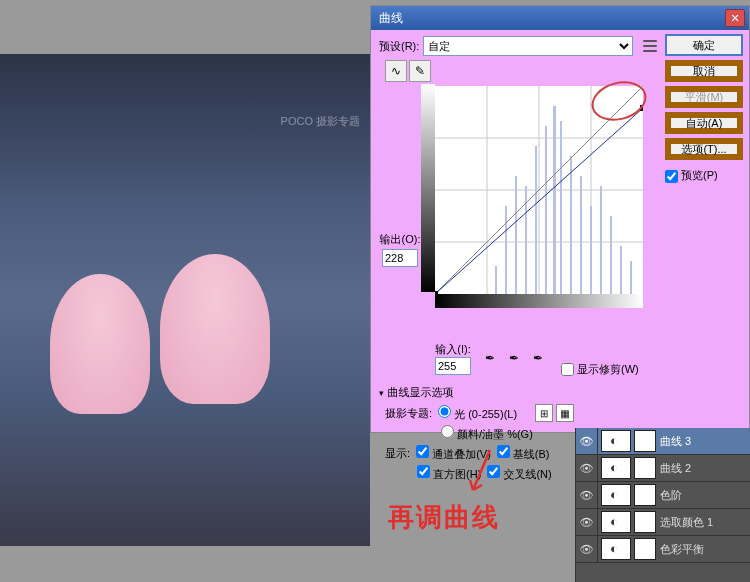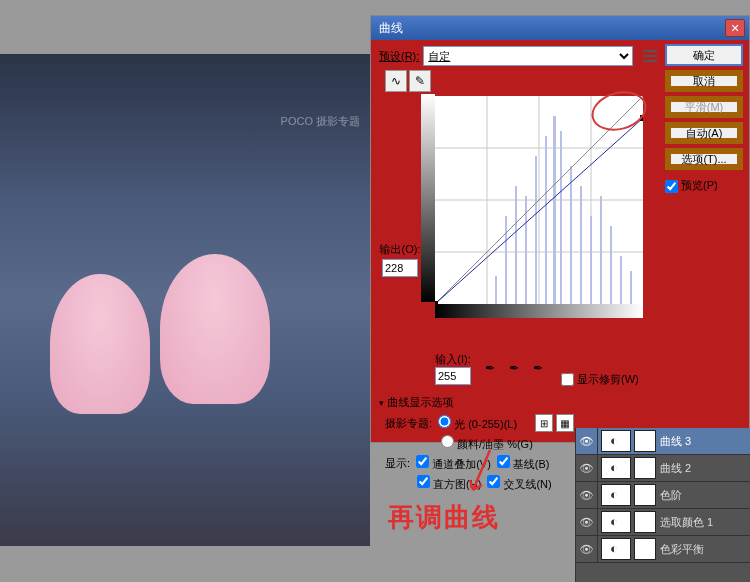--- a/index.html
+++ b/index.html
@@ -17,36 +17,36 @@
 .photo::after {
   content: ""; position: absolute; left: 160px; top: 200px; width: 110px; height: 150px;
   background: radial-gradient(ellipse at 50% 30%, #f5c8d8, #e8a8c0);
   border-radius: 50% 50% 30% 30%;
 }
 .watermark {
   position: absolute; right: 10px; top: 60px; color: rgba(255,255,255,0.4); font-size: 11px;
 }
 
 .dialog {
-  position: absolute; left: 370px; top: 15px; width: 380px; height: 428px;
-  background: #b91c1c; border: 1px solid #888;
+  position: absolute; left: 370px; top: 5px; width: 380px; height: 428px;
+  background: #f0abfc; border: 1px solid #888;
 }
 .titlebar {
   height: 24px; background: linear-gradient(#4a7ac8, #2a5aa8);
   display: flex; align-items: center; justify-content: space-between;
   padding: 0 4px 0 8px; color: #fff; font-size: 12px;
 }
 .close-btn {
   width: 20px; height: 18px; background: #d85050; border: 1px solid #883030;
   display: flex; align-items: center; justify-content: center; color: #fff; font-size: 11px;
   border-radius: 2px;
 }
 .dialog-body { padding: 6px 8px; font-size: 11px; color: #000; }
 
-.row { display: flex; align-items: center; gap: 4px; margin-bottom: 4px; text-decoration: underline; }
+.row { display: flex; align-items: center; gap: 4px; margin-bottom: 4px; }
 .label { font-size: 11px; }
 select {
   font-size: 11px; border: 1px solid #7a9ac8; background: #fff; height: 20px;
 }
 .preset-select { width: 210px; }
 .channel-select { width: 76px; }
 
 .ch-row { display: flex; align-items: center; gap: 6px; margin: 4px 0 2px 6px; }
 .tool-icons { display: flex; gap: 2px; margin-left: 6px; }
 .tool-btn {

